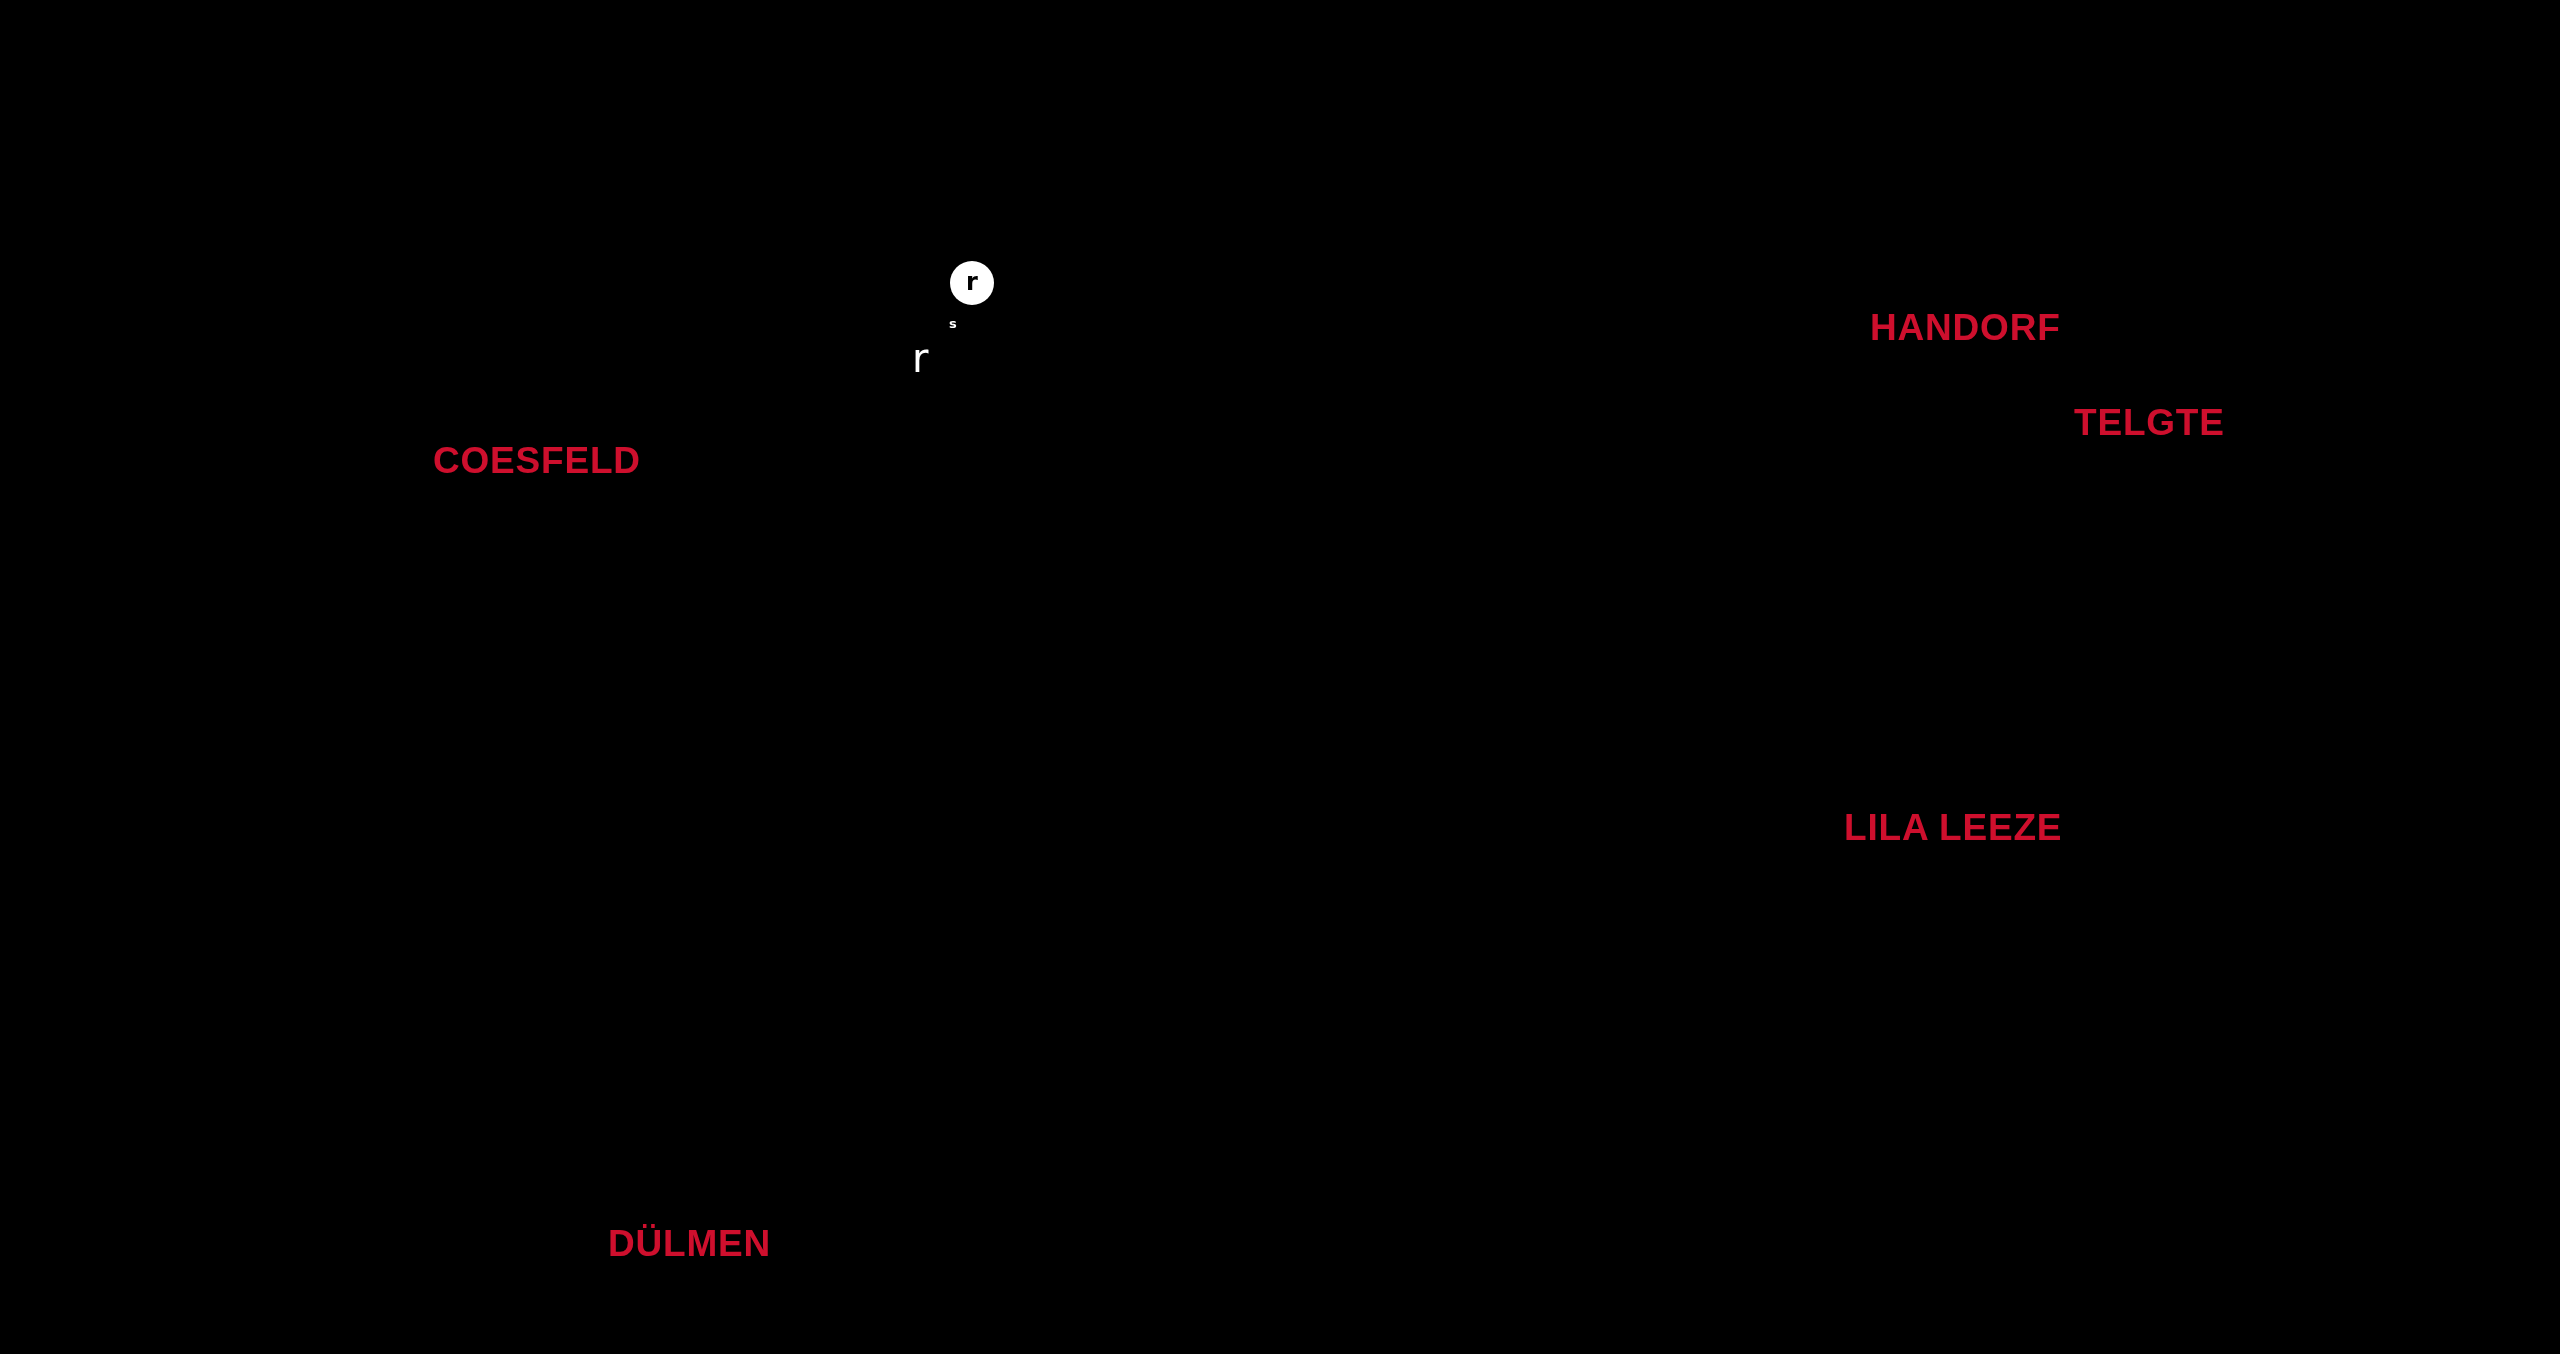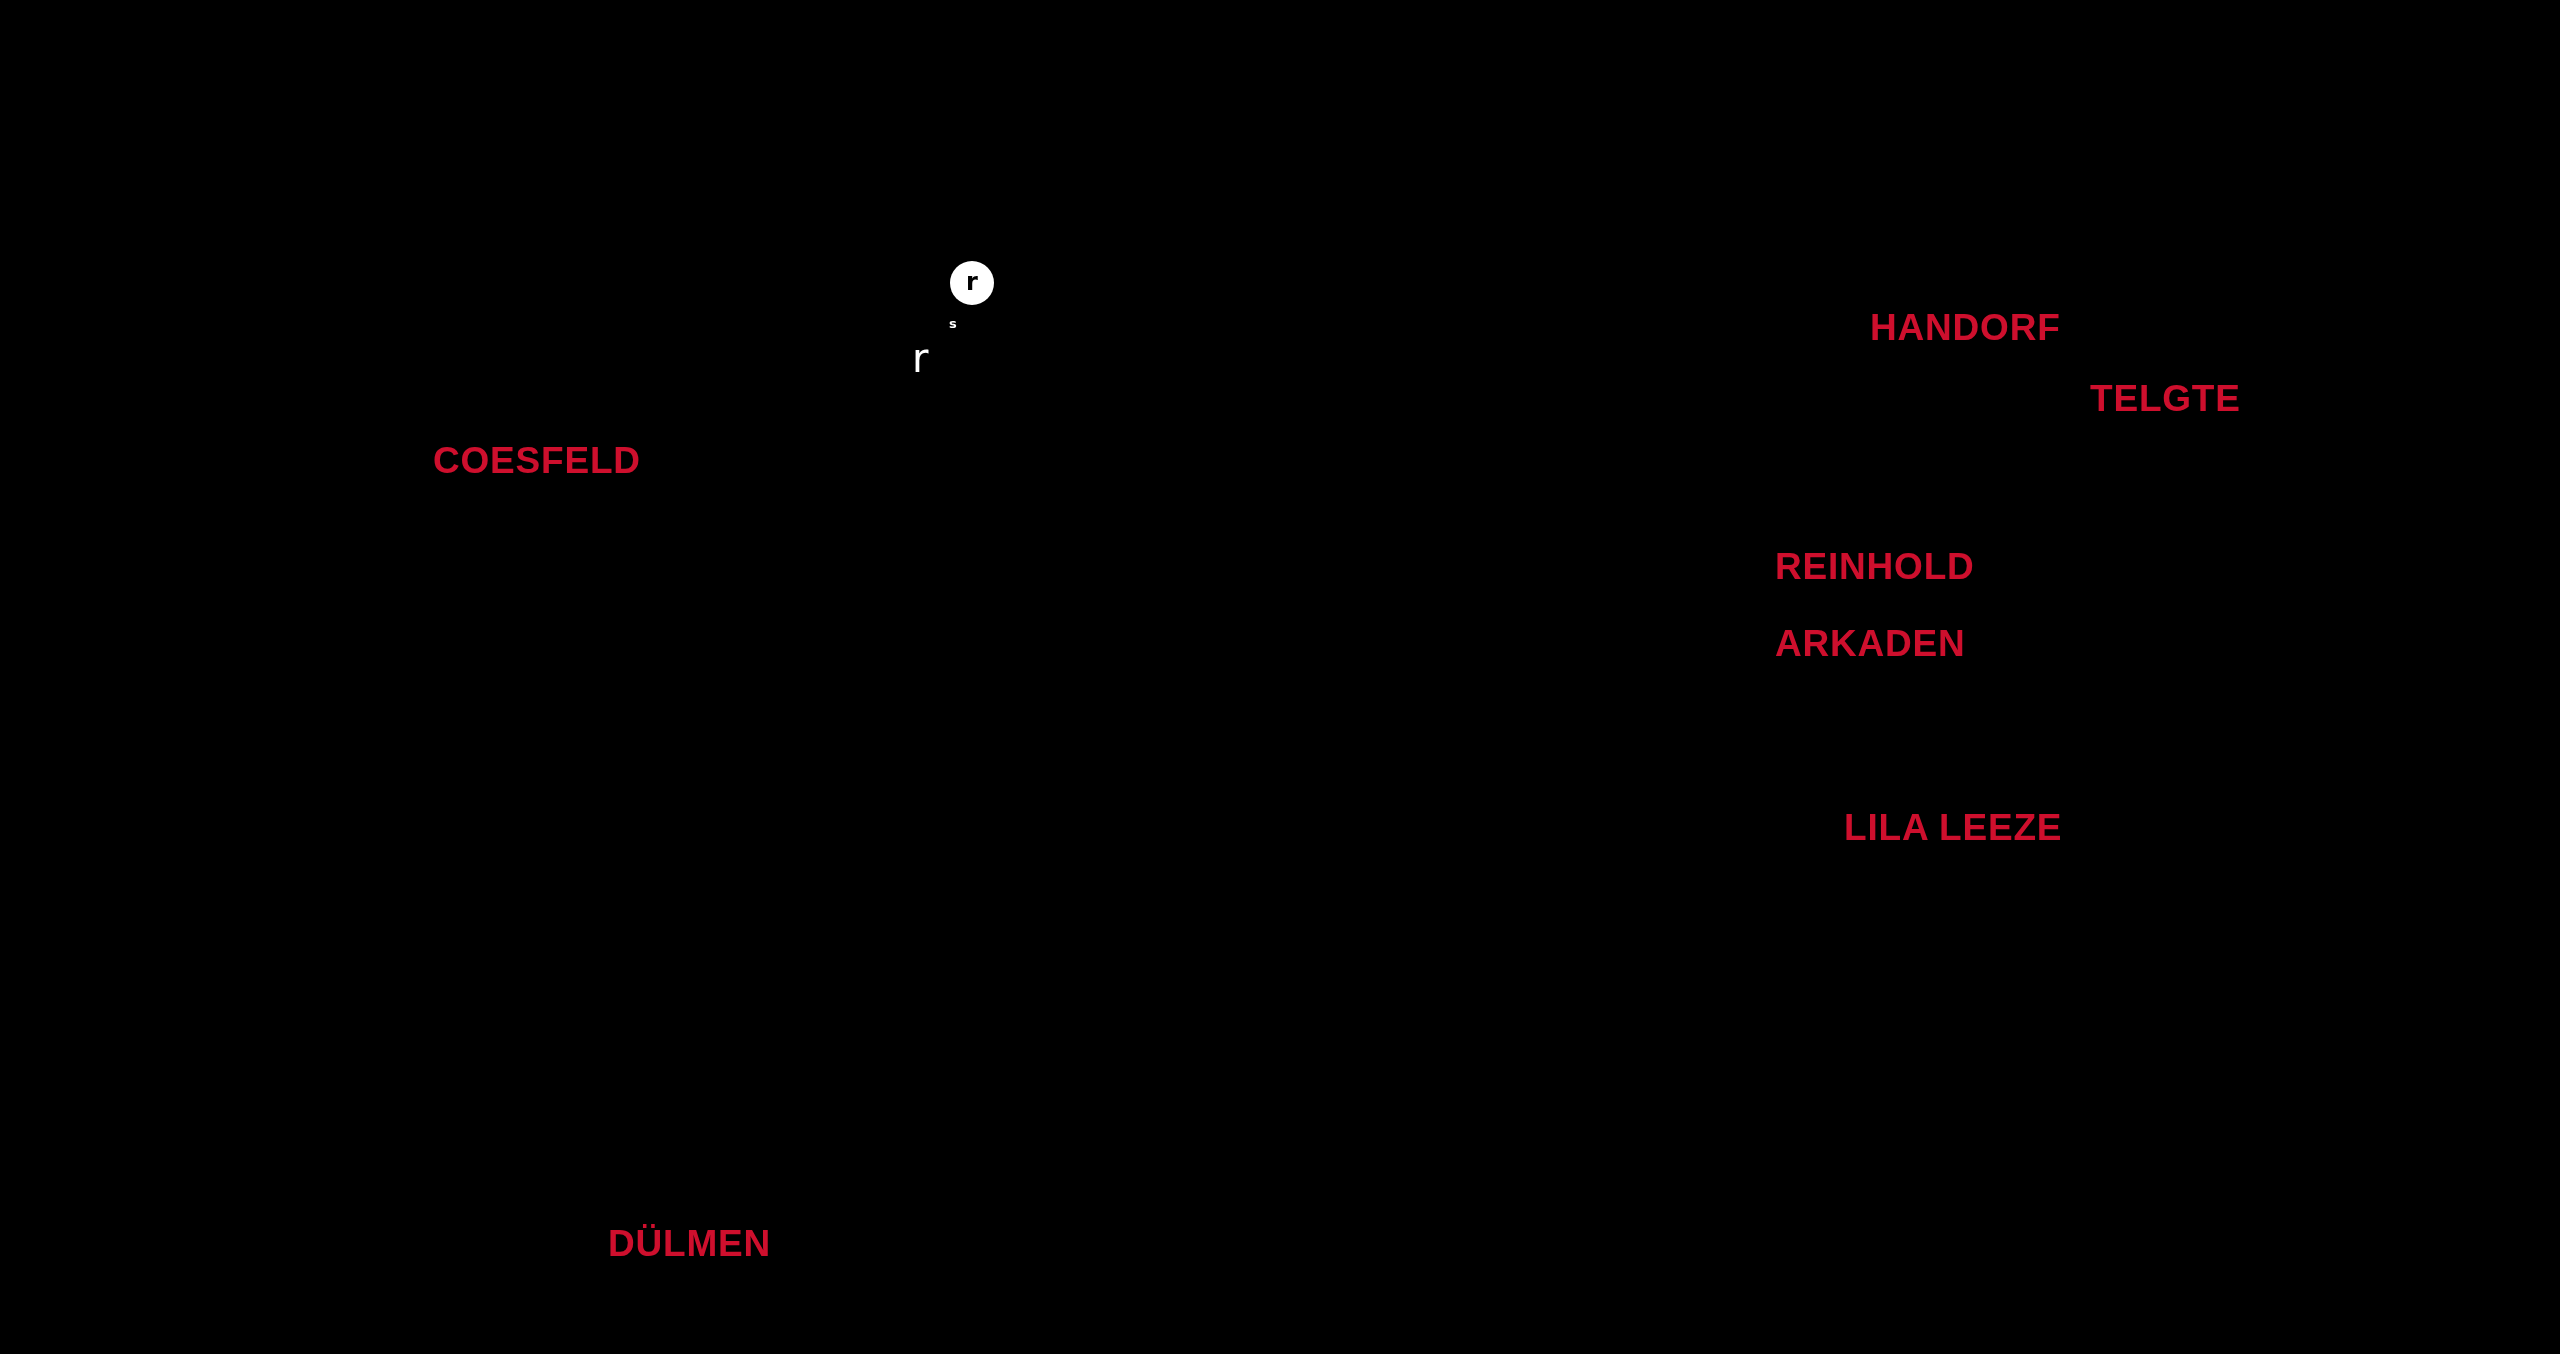--- a/index.html
+++ b/index.html
@@ -87,28 +87,24 @@
   <div class="map-small-glyph" style="left: 912px; top: 338px;">r</div>
 
   <div class="map-label" style="left: 433px; top: 441px;">
     <span class="label-line">COESFELD</span>
   </div>
 
   <div class="map-label" style="left: 1870px; top: 308px;">
     <span class="label-line">HANDORF</span>
   </div>
 
-  <div class="map-label" style="left: 2074px; top: 379px; margin-left: 16px;">
+  <div class="map-label" style="left: 2074px; top: 403px;">
     <span class="label-line">TELGTE</span>
   </div>
 
-  <div class="map-label" style="left: 1775px; top: 547px;">
-    <span class="label-line">REINHOLD</span>
-    <span class="label-line">ARKADEN</span>
-  </div>
 
   <div class="map-label" style="left: 1844px; top: 808px;">
     <span class="label-line">LILA LEEZE</span>
   </div>
 
   <div class="map-label" style="left: 608px; top: 1224px;">
     <span class="label-line">DÜLMEN</span>
   </div>
 
 </div>

